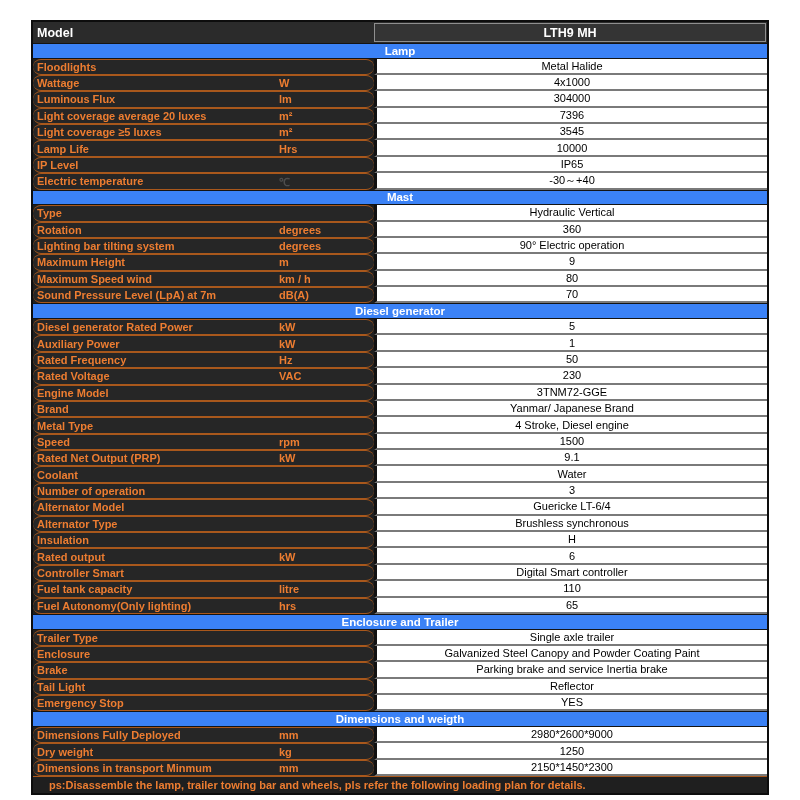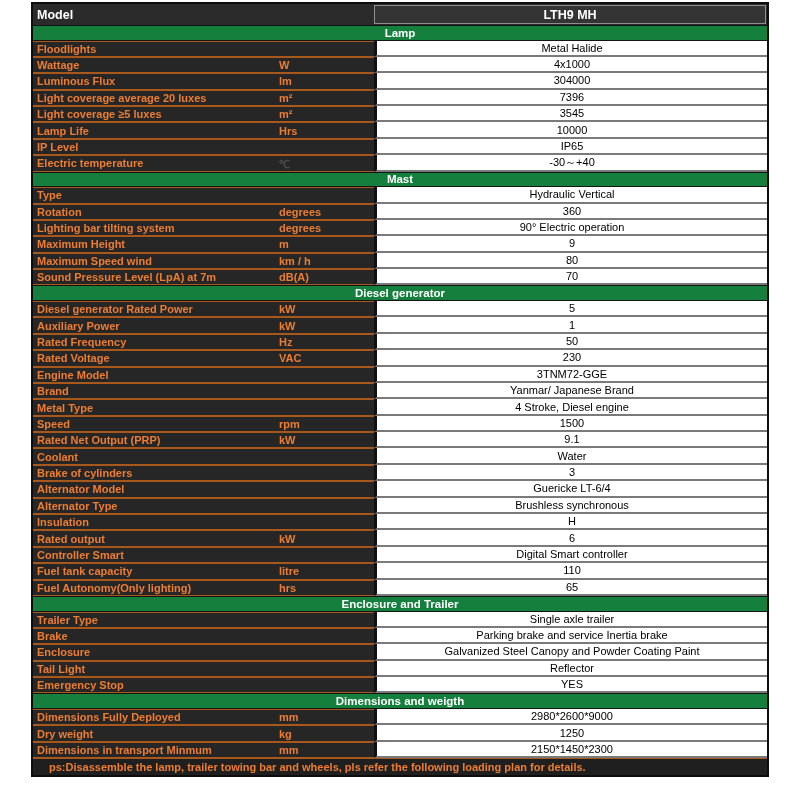--- a/index.html
+++ b/index.html
@@ -1,43 +1,43 @@
 <!DOCTYPE html>
 <html><head>
 <meta charset="utf-8">
 <style>
   html,body{margin:0;padding:0;background:#ffffff;width:800px;font-family:"Liberation Sans",sans-serif;}
   .page{width:800px;height:800px;background:#ffffff;overflow:hidden;}
   .spec-table{
-    width:738px;margin-left:31px;margin-top:2px;
+    width:738px;margin-left:31px;margin-top:20px;
     border:2px solid #0d0d0d;background:#1f1f1f;
     box-sizing:border-box;
   }
   
   .model-row{display:flex;height:21px;background:#2b2b2b;align-items:stretch;}
   .model-label{
     width:339px;box-sizing:border-box;display:flex;align-items:center;
     padding-left:4px;color:#ffffff;font-weight:bold;font-size:12.5px;
   }
   .model-value{
     flex:1;box-sizing:border-box;display:flex;align-items:center;justify-content:center;
     background:#343434;border:1px solid #8f8f8f;margin:1px 1px 1px 2px;
     color:#ffffff;font-weight:bold;font-size:12.5px;
   }
   
   .section-bar{
-    height:15.5px;background:#15803d;display:flex;align-items:center;justify-content:center;
+    height:15.5px;background:#3b82f6;display:flex;align-items:center;justify-content:center;
     border-top:1px solid #141414;border-bottom:1px solid #141414;box-sizing:border-box;
   }
   .section-bar span{color:#ffffff;font-weight:bold;font-size:11.5px;}
   
   .row{display:flex;height:16.4px;align-items:stretch;}
   .dark-part{
     width:341px;display:flex;box-sizing:border-box;background:#262626;
-    border-top:1px solid #a9581c;border-bottom:1px solid #a9581c;
+    border-top:1px solid #a9581c;border-bottom:1px solid #a9581c;border-radius:8px;
   }
   .label-cell{
     width:243px;box-sizing:border-box;display:flex;align-items:center;
     padding-left:4px;color:#ed7d31;font-weight:bold;font-size:11px;white-space:nowrap;
   }
   .unit-cell{
     flex:1;box-sizing:border-box;display:flex;align-items:center;
     padding-left:3px;color:#ed7d31;font-weight:bold;font-size:11px;white-space:nowrap;
   }
   .unit-cell.muted{color:#4d4d4d;}
@@ -238,21 +238,21 @@
   </div>
         <div class="row">
     <div class="dark-part">
       <div class="label-cell">Coolant</div>
       <div class="unit-cell"></div>
     </div>
     <div class="value-cell">Water</div>
   </div>
         <div class="row">
     <div class="dark-part">
-      <div class="label-cell">Brake of cylinders</div>
+      <div class="label-cell">Number of operation</div>
       <div class="unit-cell"></div>
     </div>
     <div class="value-cell">3</div>
   </div>
         <div class="row">
     <div class="dark-part">
       <div class="label-cell">Alternator Model</div>
       <div class="unit-cell"></div>
     </div>
     <div class="value-cell">Guericke  LT-6/4</div>
@@ -304,31 +304,31 @@
   </div>
         <div class="row">
     <div class="dark-part">
       <div class="label-cell">Trailer Type</div>
       <div class="unit-cell"></div>
     </div>
     <div class="value-cell">Single axle trailer</div>
   </div>
         <div class="row">
     <div class="dark-part">
+      <div class="label-cell">Enclosure</div>
+      <div class="unit-cell"></div>
+    </div>
+    <div class="value-cell">Galvanized Steel Canopy and Powder Coating Paint</div>
+  </div>
+        <div class="row">
+    <div class="dark-part">
       <div class="label-cell">Brake</div>
       <div class="unit-cell"></div>
     </div>
     <div class="value-cell">Parking brake and service Inertia brake</div>
-  </div>
-        <div class="row">
-    <div class="dark-part">
-      <div class="label-cell">Enclosure</div>
-      <div class="unit-cell"></div>
-    </div>
-    <div class="value-cell">Galvanized Steel Canopy and Powder Coating Paint</div>
   </div>
         <div class="row">
     <div class="dark-part">
       <div class="label-cell">Tail Light</div>
       <div class="unit-cell"></div>
     </div>
     <div class="value-cell">Reflector</div>
   </div>
         <div class="row">
     <div class="dark-part">

